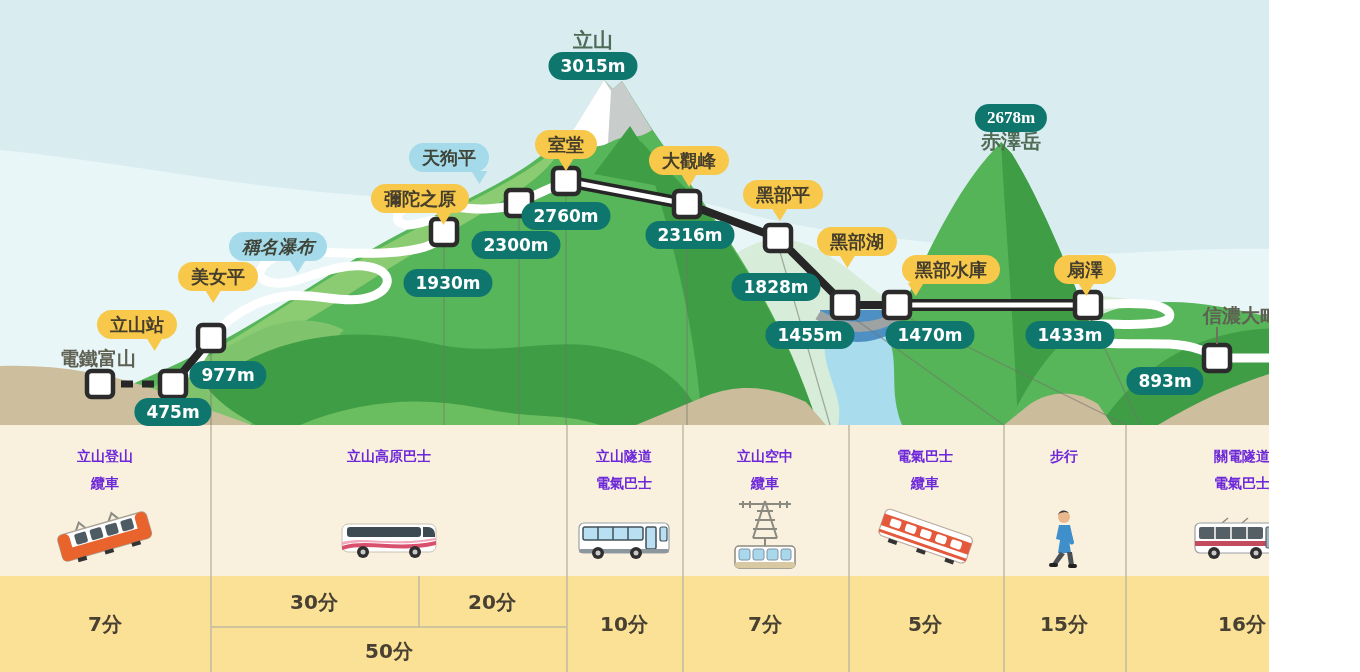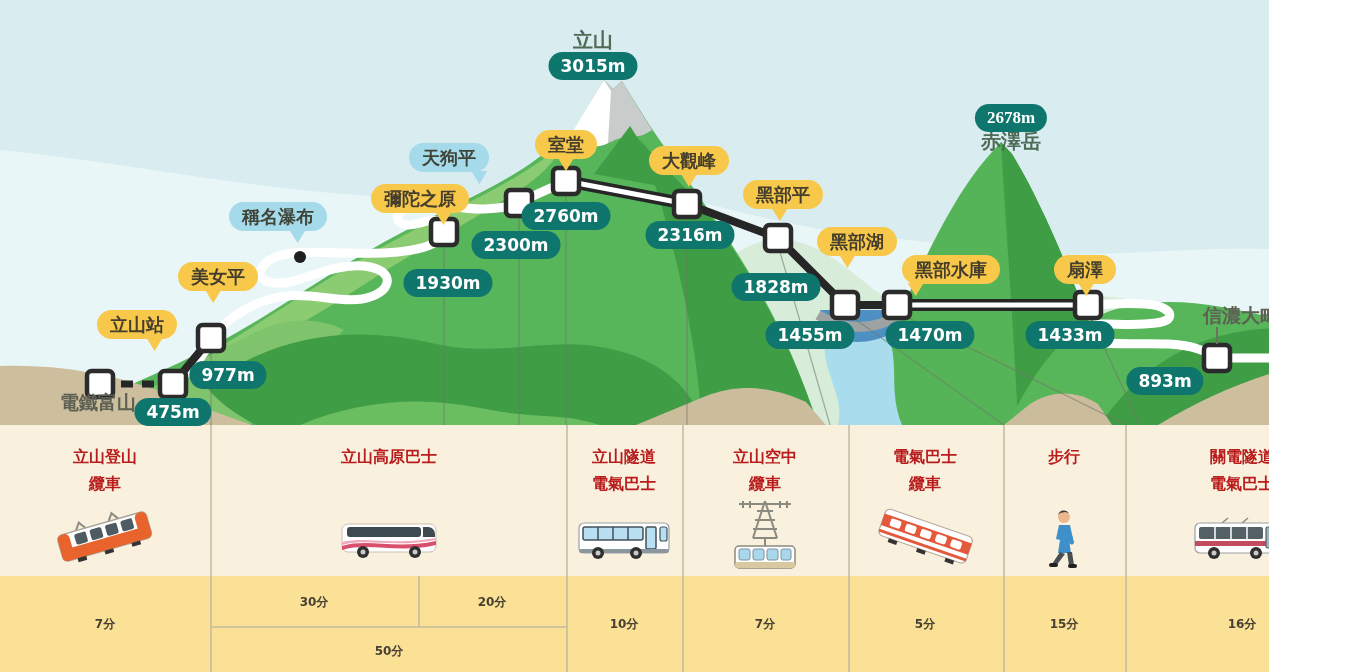--- a/index.html
+++ b/index.html
@@ -33,25 +33,25 @@
   .terminal-label{transform:translateX(-50%);font-size:19px;font-weight:bold;color:#5E6053;}
   .tick{position:absolute;z-index:3;width:2px;height:17px;background:#70705F;}
   
   #table-area{position:absolute;left:0;top:425px;width:1360px;height:247px;z-index:2;}
   .band-cream{position:absolute;left:0;top:0;width:1360px;height:151px;background:#F9F0DD;}
   .band-yellow{position:absolute;left:0;top:151px;width:1360px;height:96px;background:#FAE195;}
   .vdiv{position:absolute;top:0;width:2px;height:247px;background:#C2BAA2;opacity:.75;}
   .subvdiv{position:absolute;top:151px;width:2px;height:51px;background:#C2BAA2;opacity:.75;}
   .hdiv{position:absolute;left:211px;top:201px;width:356px;height:2px;background:#C2BAA2;opacity:.75;}
   .col-header{position:absolute;top:18px;transform:translateX(-50%);
-    text-align:center;font-size:16px;line-height:27px;color:#b91c1c;font-weight:bold;}
+    text-align:center;font-size:14px;line-height:27px;color:#6d28d9;font-weight:bold;}
   .icon-box{position:absolute;top:78px;height:72px;transform:translateX(-50%);
     display:flex;align-items:center;justify-content:center;}
   .time-cell{position:absolute;transform:translateX(-50%);
-    font-size:12px;font-weight:bold;color:#474033;height:30px;line-height:30px;text-align:center;}
+    font-size:20px;font-weight:bold;color:#474033;height:30px;line-height:30px;text-align:center;}
 </style>
 </head>
 <body>
 
 <div id="stage">
 
   <svg id="mapsvg" width="1360" height="425" viewBox="0 0 1360 425">
 
     <rect x="0" y="0" width="1360" height="425" fill="#D9EDF1"></rect>
     <path d="M0,150 C160,166 300,202 470,198 C620,195 640,186 740,212 C840,238 900,236 990,250 C1090,266 1210,236 1360,256 L1360,425 L0,425 Z" fill="#E9F6F8"></path>
@@ -143,34 +143,34 @@
       <rect x="1204" y="345" width="26" height="26" rx="4.5"></rect>
       <rect x="1327" y="345" width="26" height="26" rx="4.5"></rect>
     </g>
   </svg>
 
   <div class="lab peak-label" style="left:593px;top:27px;">立山</div>
   <div class="lab pill" style="left:593px;top:52px;">3015m</div>
   <div class="lab peak-label" style="left:1011px;top:81px;margin-top:47px;">赤澤岳</div>
   <div class="lab pill" style="left:1011px;top:104px;font-family:Liberation Serif, serif;">2678m</div>
 
-  <div class="lab terminal-label" style="left:98px;top:346px;margin-top:44px;">電鐵富山</div>
+  <div class="lab terminal-label" style="left:98px;top:346px;">電鐵富山</div>
   <div class="lab terminal-label" style="left:1217px;top:303px;margin-left:24px;">信濃大町</div>
   <div class="tick" style="left:1216px;top:327px;"></div>
   <div class="lab terminal-label" style="left:1330px;top:319px;">長野</div>
 
   <div class="lab badge" style="left:137px;top:310px;">
     <span>立山站</span>
     <span class="ptr" style="left:72%;"></span>
   </div>
   <div class="lab badge" style="left:218px;top:262px;">
     <span>美女平</span>
     <span class="ptr" style="left:44%;"></span>
   </div>
-  <div class="lab badge blue" style="left:278px;top:202px;">
+  <div class="lab badge blue" style="left:278px;top:232px;font-style:italic;">
     <span>稱名瀑布</span>
     <span class="ptr" style="left:70%;"></span>
   </div>
   <div class="lab badge" style="left:420px;top:184px;">
     <span>彌陀之原</span>
     <span class="ptr" style="left:74%;"></span>
   </div>
   <div class="lab badge blue" style="left:449px;top:143px;">
     <span>天狗平</span>
     <span class="ptr" style="left:88%;"></span>

